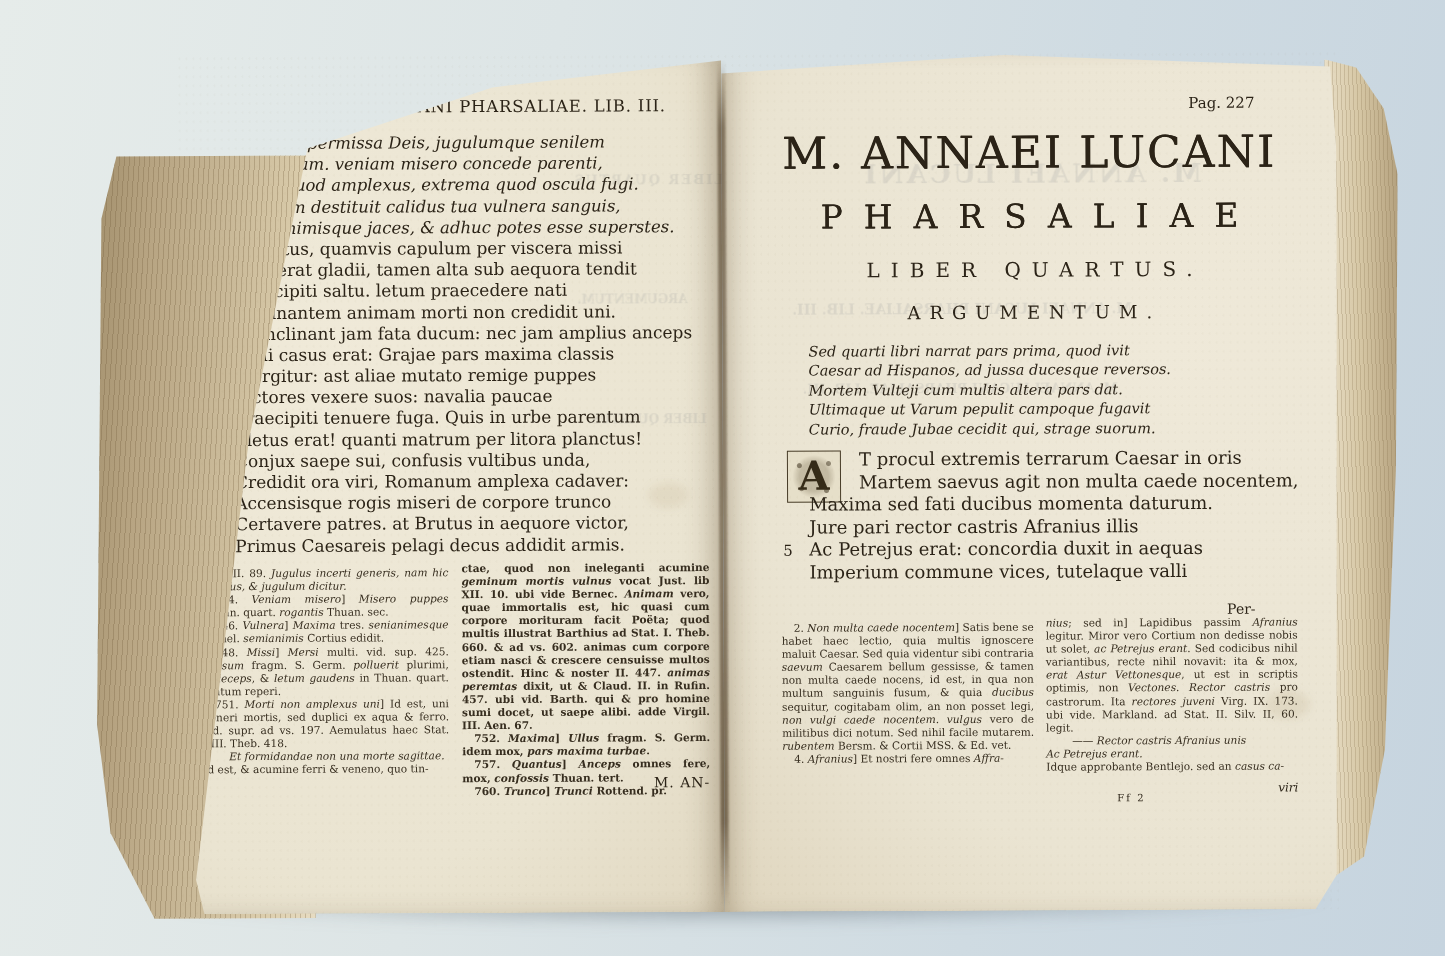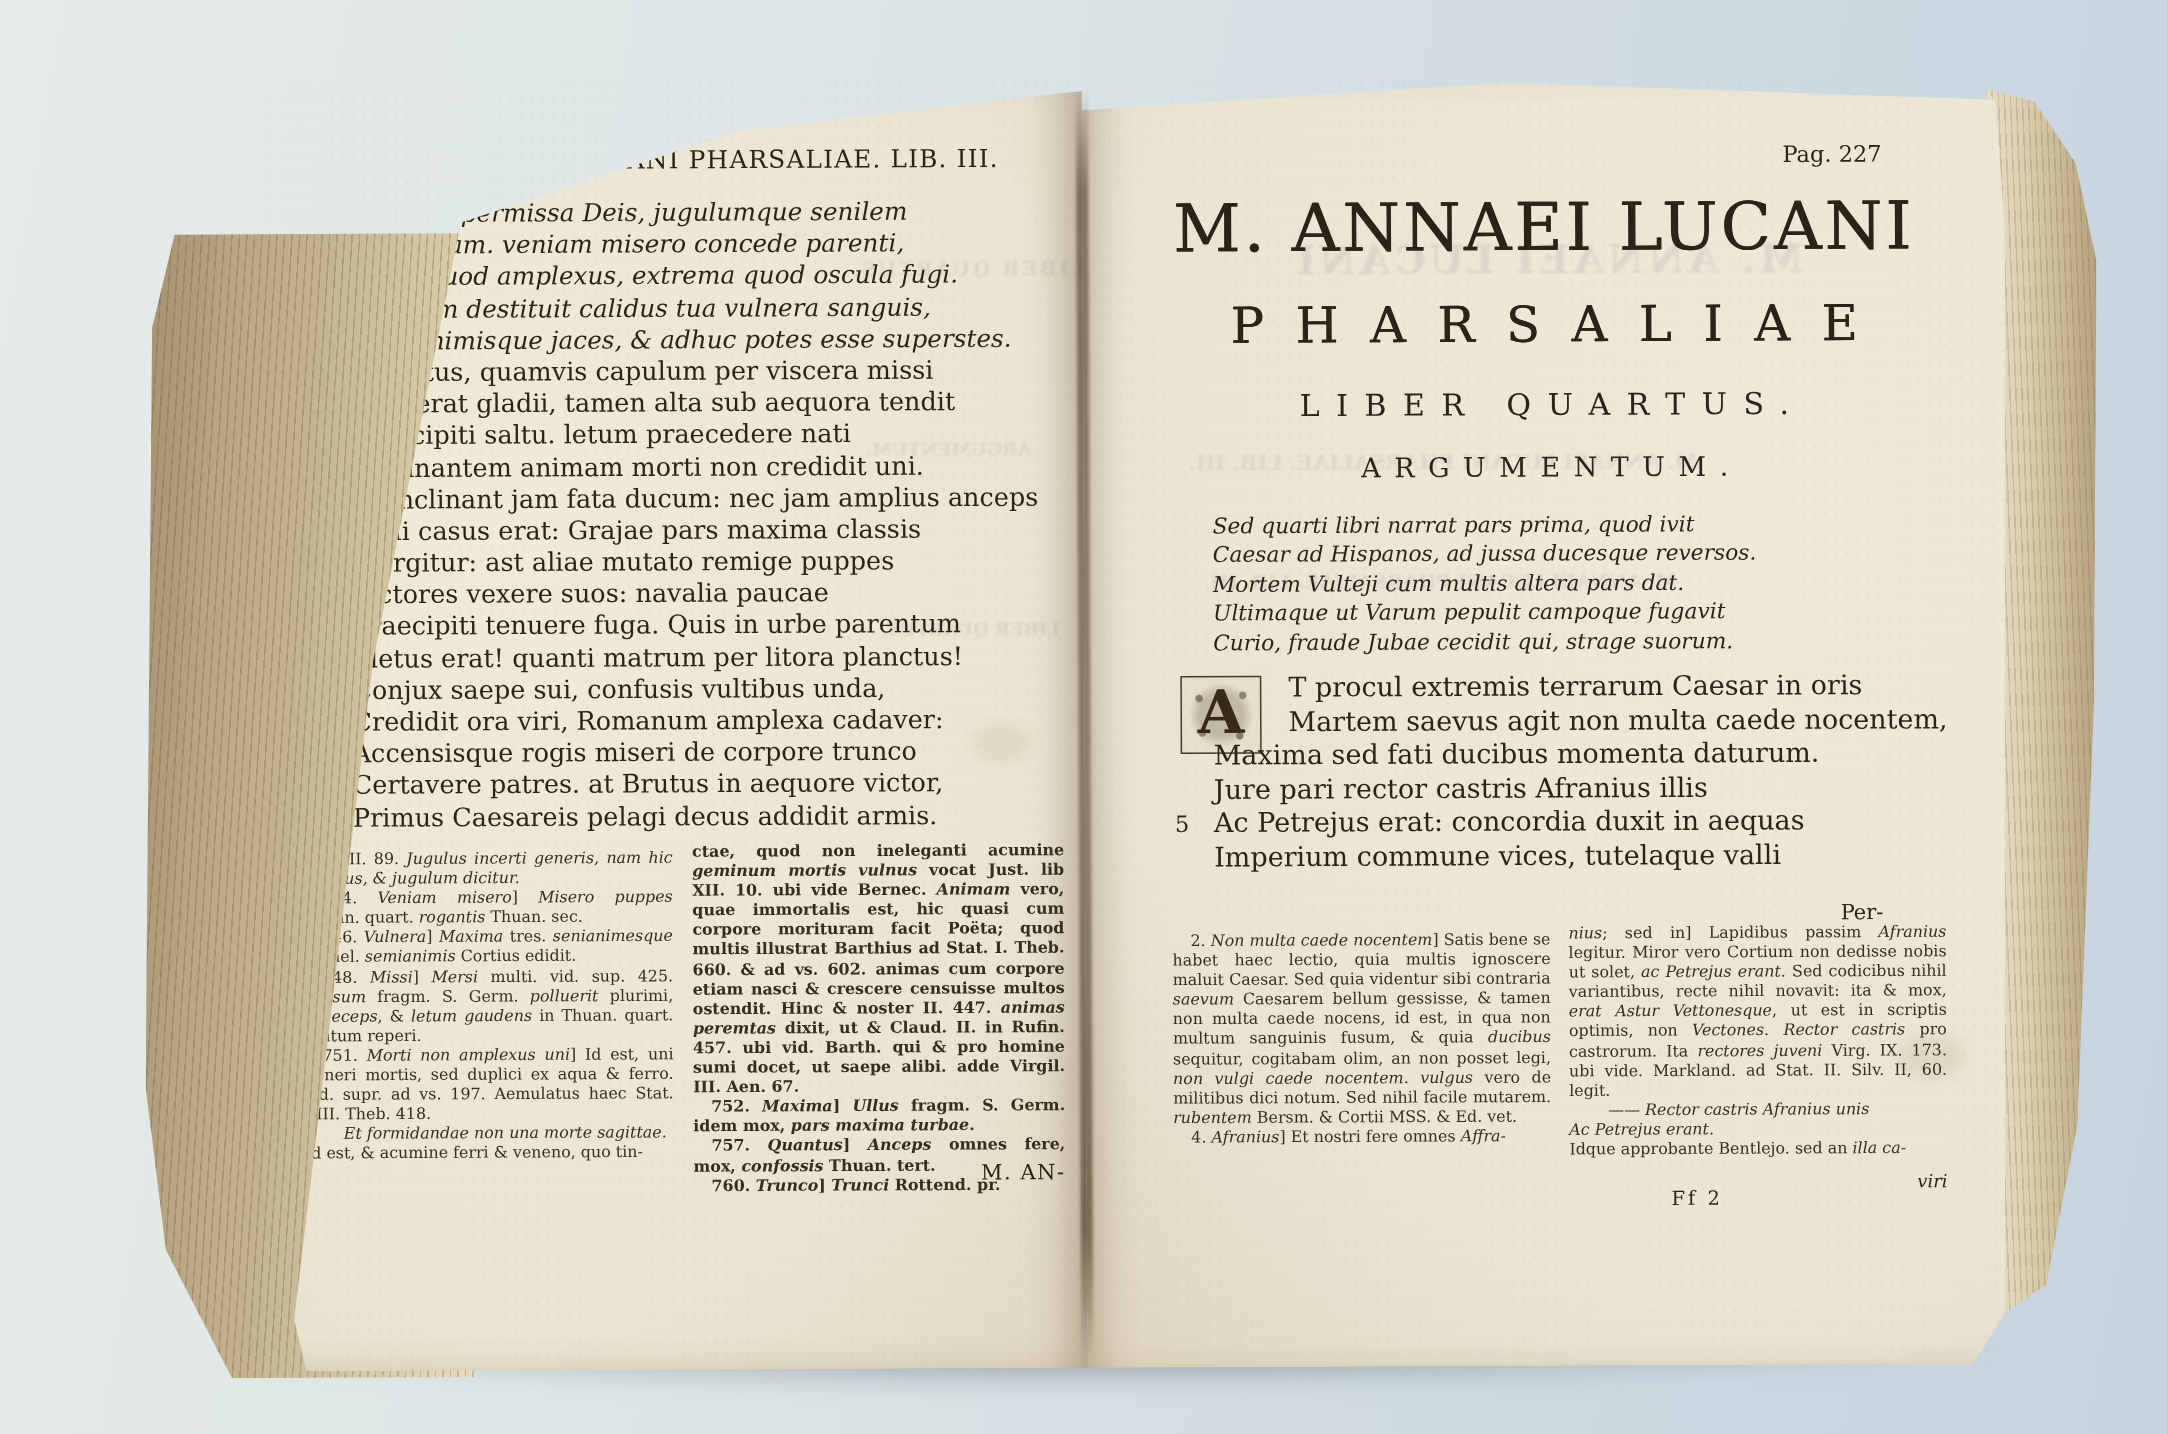--- a/index.html
+++ b/index.html
@@ -69,21 +69,21 @@
       radial-gradient(circle at 22% 28%,rgba(65,54,34,.55) 2px,rgba(0,0,0,0) 3px),
       radial-gradient(circle at 78% 24%,rgba(65,54,34,.5) 2px,rgba(0,0,0,0) 3px),
       radial-gradient(circle at 26% 74%,rgba(65,54,34,.5) 2px,rgba(0,0,0,0) 3px),
       radial-gradient(circle at 74% 78%,rgba(65,54,34,.55) 2px,rgba(0,0,0,0) 3px),
       radial-gradient(circle at 50% 50%,rgba(90,76,48,.25) 40%,rgba(0,0,0,0) 60%),
       #e6dfc9;
     color:#352b18;font-size:40px;text-align:center;line-height:48px;font-weight:bold;}
   .catch-m{position:absolute;top:551px;left:0;width:532px;text-align:right;font-size:14px;}
   .fn-r1{top:570px;left:58px;width:252px;}
   .fn-r2{top:566px;left:322px;width:252px;}
-  .sig{position:absolute;top:742px;left:322px;width:170px;text-align:center;font-size:13px;letter-spacing:2px;}
+  .sig{position:absolute;top:742px;left:322px;width:170px;text-align:center;font-size:10px;letter-spacing:2px;}
   .catch-b{position:absolute;top:731px;left:430px;width:144px;text-align:right;font-style:italic;font-size:12px;}
   
   .ghost{position:absolute;transform:scaleX(-1);color:rgba(72,78,100,.10);filter:blur(.7px);
     pointer-events:none;white-space:nowrap;font-weight:bold;}
   i{font-style:italic;}
 </style>
 </head>
 <body>
 
 <div class="scene">
@@ -172,21 +172,21 @@
           </div>
         <div class="catch-m">Per-</div>
         <div class="fn fn-r1">
             <p class="note">2. <i>Non multa caede nocentem</i>] Satis bene se habet haec lectio, quia multis ignoscere maluit Caesar. Sed quia videntur sibi contraria <i>saevum</i> Caesarem bellum gessisse, &amp; tamen non multa caede nocens, id est, in qua non multum sanguinis fusum, &amp; quia <i>ducibus</i> sequitur, cogitabam olim, an non posset legi, <i>non vulgi caede nocentem. vulgus</i> vero de militibus dici notum. Sed nihil facile mutarem. <i>rubentem</i> Bersm. &amp; Cortii MSS. &amp; Ed. vet.</p>
             <p class="note">4. <i>Afranius</i>] Et nostri fere omnes <i>Affra-</i></p>
           </div>
         <div class="fn fn-r2">
             <p class="note flush"><i>nius</i>; sed in] Lapidibus passim <i>Afranius</i> legitur. Miror vero Cortium non dedisse nobis ut solet, <i>ac Petrejus erant</i>. Sed codicibus nihil variantibus, recte nihil novavit: ita &amp; mox, <i>erat Astur Vettonesque</i>, ut est in scriptis optimis, non <i>Vectones</i>. <i>Rector castris</i> pro castrorum. Ita <i>rectores juveni</i> Virg. IX. 173. ubi vide. Markland. ad Stat. II. Silv. II, 60. legit.</p>
             <p class="note center"><i>—— Rector castris Afranius unis</i></p>
             <p class="note flush"><i>Ac Petrejus erant.</i></p>
-            <p class="note flush">Idque approbante Bentlejo. sed an <i>illa ca-</i></p>
+            <p class="note flush">Idque approbante Bentlejo. sed an <i>casus ca-</i></p>
           </div>
         <div class="sig">Ff 2</div>
         <div class="catch-b">viri</div>
       </div>
 
       <div class="gutter"></div>
       <div class="grain"></div>
     </div>
   </div>
 </div>

